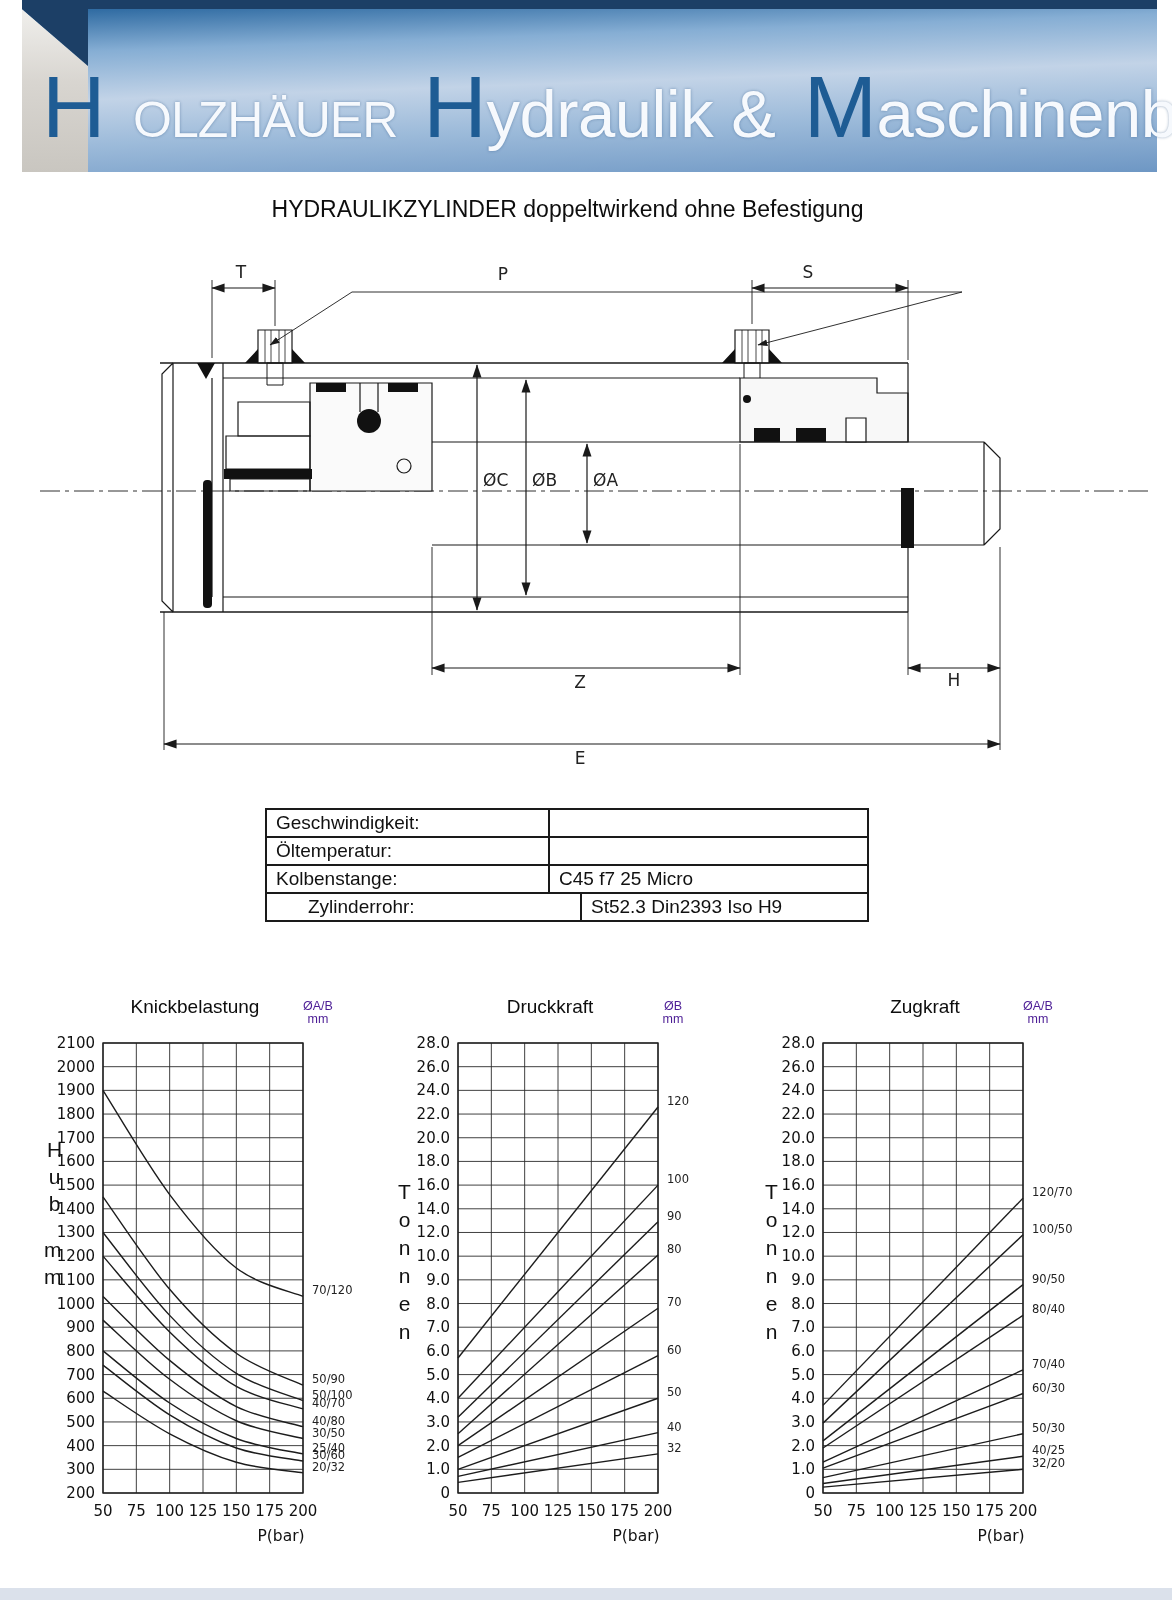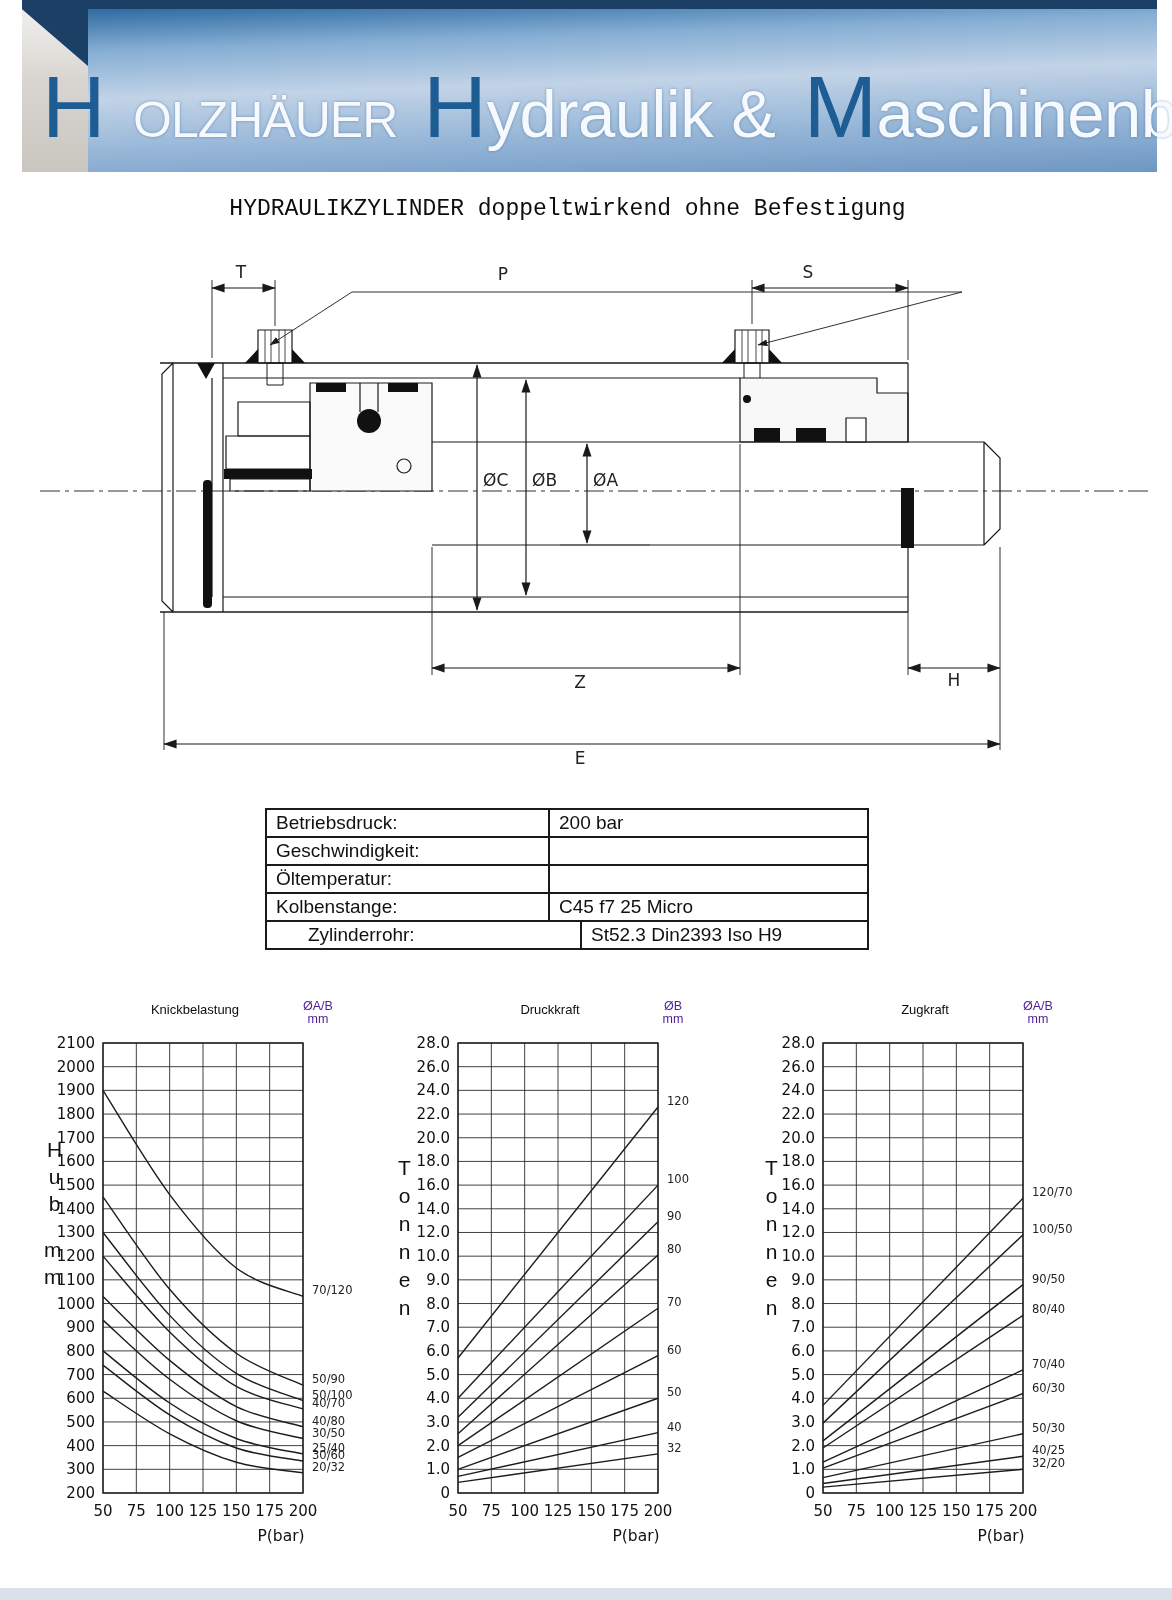--- a/index.html
+++ b/index.html
@@ -18,49 +18,49 @@
      clip-path:polygon(0 0,100% 0,100% 100%);}
   .logo-line{position:absolute;left:20px;bottom:20px;white-space:nowrap;color:#f6f9fd;
      text-shadow:0 0 3px rgba(30,70,120,.45);letter-spacing:-0.5px;}
   .logo-line .big{font-size:88px;line-height:1;color:#1e5c94;text-shadow:none;}
   .logo-line .caps{font-size:50px;letter-spacing:-1px;margin-left:28px;}
   .logo-line .low{font-size:67px;}
   .gap1{margin-left:26px;} .gap2{margin-left:10px;}
 
   
   .page-title{position:absolute;left:0;top:196px;width:1135px;text-align:center;
-     font-size:23px;color:#0d0d0d;font-family:Liberation Mono, monospace;}
+     font-size:23px;color:#0d0d0d;}
 
   
   .drawing{position:absolute;left:0;top:250px;width:1172px;height:520px;}
   .drawing svg{width:100%;height:100%;}
   .drawing path,.drawing line,.drawing rect,.drawing circle{vector-effect:non-scaling-stroke;}
   .dim-text{font-size:17px;fill:#222;font-family:"DejaVu Sans",sans-serif;}
 
   
   .specs{position:absolute;left:265px;top:808px;width:600px;border:2px solid #1a1a1a;background:#fff;}
   .spec-row{display:flex;height:26px;border-bottom:2px solid #1a1a1a;}
   .spec-row:last-child{border-bottom:none;margin-left:32px;}
   .spec-label{width:272px;border-right:2px solid #1a1a1a;padding-left:9px;
      font-size:19px;line-height:25px;}
   .spec-value{flex:1;padding-left:9px;font-size:19px;line-height:25px;}
 
   
   .chart{position:absolute;top:988px;height:572px;}
   .chart svg.plot{position:absolute;left:0;top:0;}
-  .chart-title{position:absolute;left:55px;top:14px;width:220px;text-align:center;
-     font-size:13px;color:#0d0d0d;}
+  .chart-title{position:absolute;left:55px;top:8px;width:220px;text-align:center;
+     font-size:19px;color:#0d0d0d;}
   .c3 .chart-title{left:65px;}
   .chart-unit{position:absolute;left:256px;top:12px;width:64px;text-align:center;
      font-size:12.5px;line-height:13px;color:#4c1d95;}
   .vlabel{position:absolute;width:17px;word-break:break-all;line-height:27px;
      font-size:21px;color:#111;text-align:center;}
   .v-hub{left:16px;top:148px;}
   .v-mm{left:14px;top:248px;}
-  .v-tonnen{left:11px;top:166px;line-height:28px;}
+  .v-tonnen{left:11px;top:190px;line-height:28px;}
   .c3 .v-tonnen{left:13px;}
   svg text{font-family:"DejaVu Sans","Liberation Sans",sans-serif;}
 
   .footer-strip{position:absolute;left:0;top:1588px;width:1172px;height:12px;background:#dbe1eb;}
 </style>
 </head>
 <body>
 
 <div class="banner">
   <div class="banner-topbar"></div>
@@ -165,24 +165,20 @@
     <text class="dim-text" x="532" y="236">ØB</text>
     <text class="dim-text" x="593" y="236">ØA</text>
     <text class="dim-text" x="580" y="438" text-anchor="middle">Z</text>
     <text class="dim-text" x="954" y="436" text-anchor="middle">H</text>
     <text class="dim-text" x="580" y="514" text-anchor="middle">E</text>
   </g>
 </svg>
 </div>
 
 <div class="specs">
-  <div class="spec-row">
-    <div class="spec-label">Betriebsdruck:</div>
-    <div class="spec-value">200 bar</div>
-  </div>
   <div class="spec-row">
     <div class="spec-label">Geschwindigkeit:</div>
   </div>
   <div class="spec-row">
     <div class="spec-label">Öltemperatur:</div>
   </div>
   <div class="spec-row">
     <div class="spec-label">Kolbenstange:</div>
     <div class="spec-value">C45 f7 25 Micro</div>
   </div>

